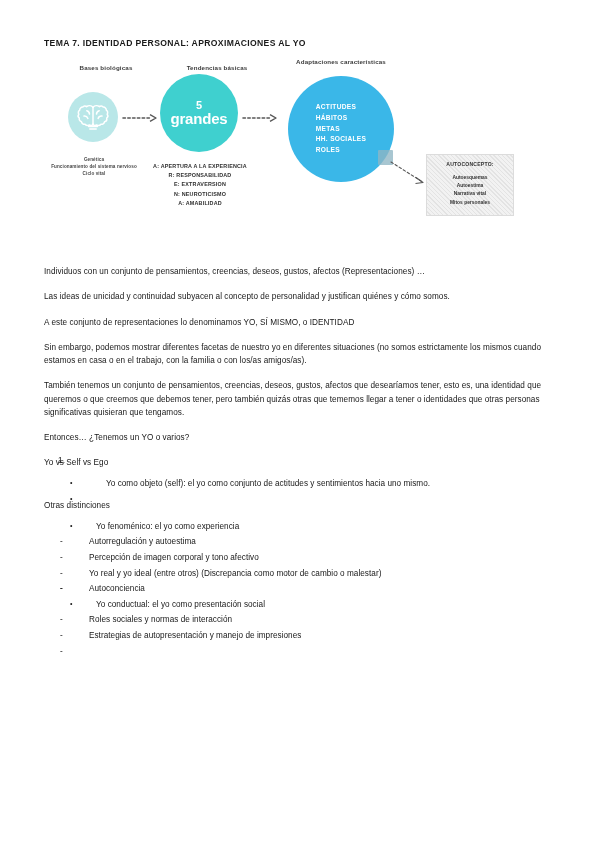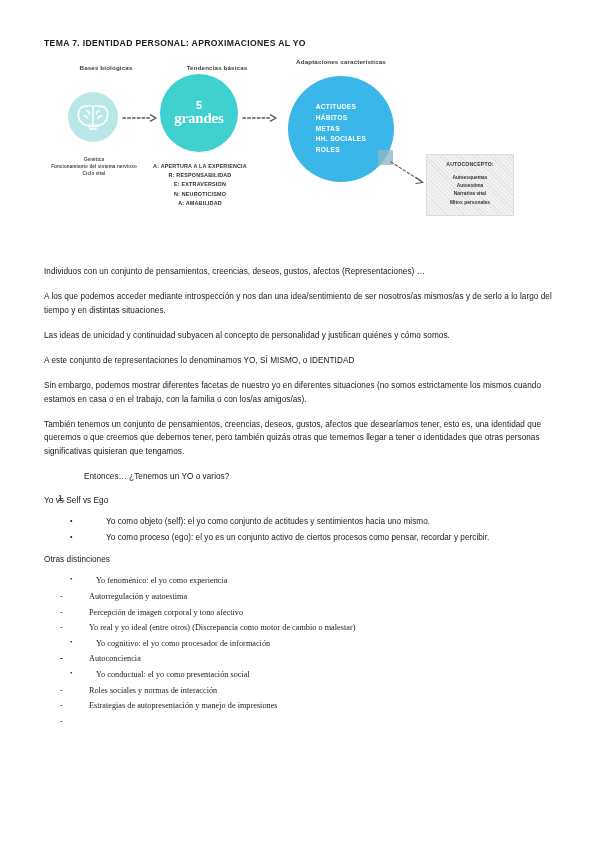--- a/index.html
+++ b/index.html
@@ -92,21 +92,21 @@
     background: #3fd0cf;
     display: flex;
     flex-direction: column;
     align-items: center;
     justify-content: center;
     color: #ffffff;
     font-weight: 700;
     line-height: 1.02;
   }
   .big5-circle .n { font-size: 11px; }
-  .big5-circle .w { font-size: 15px; letter-spacing: -0.2px; font-family: Liberation Serif, serif; }
+  .big5-circle .w { font-size: 15px; letter-spacing: -0.2px; }
 
   .big5-list {
     position: absolute;
     left: 94px;
     top: 102px;
     width: 120px;
     text-align: center;
     font-size: 5.4px;
     font-weight: 700;
     line-height: 1.7;
@@ -180,21 +180,21 @@
 
   
   .para {
     font-size: 8.2px;
     line-height: 1.62;
     color: #181818;
     margin: 0 0 12px 0;
     max-width: 516px;
     letter-spacing: 0.05px;
   }
-  .para.tight { margin-bottom: 11px; margin-left: 40px; }
+  .para.tight { margin-bottom: 11px; }
 
   .numbered {
     font-size: 8.2px;
     color: #181818;
     margin: 0 0 13px 0;
     padding-left: 34px;
     position: relative;
     letter-spacing: 0.2px;
   }
   .numbered .num {
@@ -237,21 +237,20 @@
     padding: 0;
   }
   ul.mixed > li {
     font-size: 8.2px;
     line-height: 1.6;
     color: #181818;
     position: relative;
     padding-left: 45px;
     margin-bottom: 2.5px;
     letter-spacing: 0.03px;
-    font-family: Liberation Serif, serif;
   }
   ul.mixed > li.dot  { padding-left: 52px; }
   ul.mixed > li .mk {
     position: absolute;
     top: 0;
   }
   ul.mixed > li.dot  .mk { left: 26px; font-size: 7px; }
   ul.mixed > li.dash .mk { left: 16px; }
 </style>
 </head>
@@ -329,41 +328,39 @@
       <div class="t">AUTOCONCEPTO:</div>
       <div class="l" style="white-space: pre-line;">Autoesquemas
 Autoestima
 Narrativa vital
 Mitos personales</div>
     </div>
 
   </div>
 
   <p class="para">Individuos con un conjunto de pensamientos, creencias, deseos, gustos, afectos (Representaciones) …</p>
-  <p class="para">A los que podemos acceder mediante introspección y nos dan una idea/sentimiento de ser nosotros/as mismos/as y de serlo a lo largo del tiempo y en distintas situaciones.</p>
   <p class="para">Las ideas de unicidad y continuidad subyacen al concepto de personalidad y justifican quiénes y cómo somos.</p>
   <p class="para">A este conjunto de representaciones lo denominamos YO, SÍ MISMO, o IDENTIDAD</p>
   <p class="para">Sin embargo, podemos mostrar diferentes facetas de nuestro yo en diferentes situaciones (no somos estrictamente los mismos cuando estamos en casa o en el trabajo, con la familia o con los/as amigos/as).</p>
   <p class="para">También tenemos un conjunto de pensamientos, creencias, deseos, gustos, afectos que desearíamos tener, esto es, una identidad que queremos o que creemos que debemos tener, pero también quizás otras que tememos llegar a tener o identidades que otras personas significativas quisieran que tengamos.</p>
   <p class="para tight">Entonces… ¿Tenemos un YO o varios?</p>
 
   <div class="numbered">
     <span class="num">1.</span>
   </div>
 
   <div class="subhead">Yo vs Self vs Ego</div>
 
   <ul class="bullets">
     <li>
       <span class="mk">•</span>
       <span>Yo como objeto (self): el yo como conjunto de actitudes y sentimientos hacia uno mismo.</span>
     </li>
     <li>
       <span class="mk">•</span>
-      <span>Yo como proceso (ego): el yo es un conjunto activo de ciertos procesos como pensar, recordar y percibir.</span>
     </li>
   </ul>
 
   <div class="subhead">Otras distinciones</div>
 
   <ul class="mixed">
     <li class="dot">
       <span class="mk">•</span>
       <span>Yo fenoménico: el yo como experiencia</span>
     </li>
@@ -372,24 +369,20 @@
       <span>Autorregulación y autoestima</span>
     </li>
     <li class="dash">
       <span class="mk">-</span>
       <span>Percepción de imagen corporal y tono afectivo</span>
     </li>
     <li class="dash">
       <span class="mk">-</span>
       <span>Yo real y yo ideal (entre otros) (Discrepancia como motor de cambio o malestar)</span>
     </li>
-    <li class="dot">
-      <span class="mk">•</span>
-      <span>Yo cognitivo: el yo como procesador de información</span>
-    </li>
     <li class="dash">
       <span class="mk">-</span>
     </li>
     <li class="dash">
       <span class="mk">-</span>
       <span>Autoconciencia</span>
     </li>
     <li class="dot">
       <span class="mk">•</span>
       <span>Yo conductual: el yo como presentación social</span>

